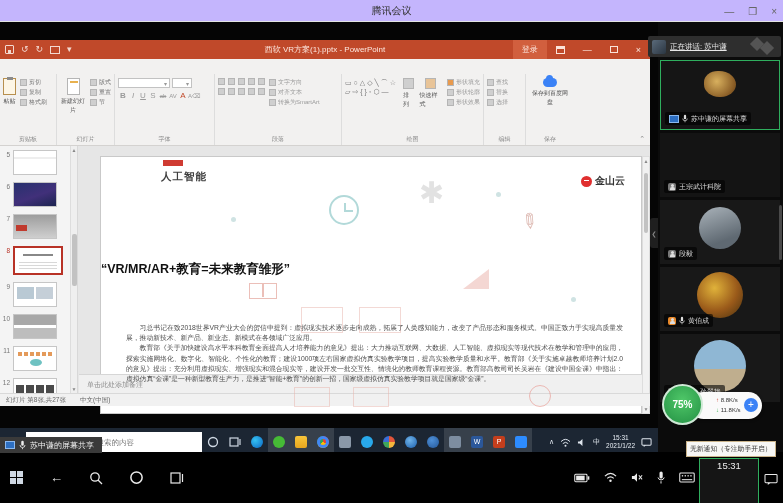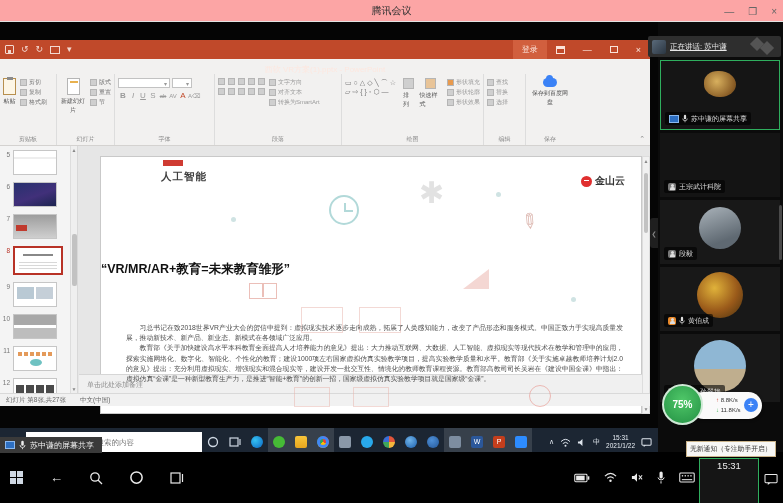--- a/index.html
+++ b/index.html
@@ -1,36 +1,36 @@
 <!DOCTYPE html>
 <html><head>
 <meta charset="utf-8">
 <style>
   * { margin:0; padding:0; box-sizing:border-box; font-family:"Liberation Sans","DejaVu Sans",sans-serif; }
   html,body { width:783px; height:503px; overflow:hidden; }
   body { position:relative; background:#000; }
 
   
-  .meet-bar { position:absolute; left:0; top:0; width:783px; height:22px; background:#fca5a5; border-bottom:1px solid #e3e3e3; }
+  .meet-bar { position:absolute; left:0; top:0; width:783px; height:22px; background:#c4b5fd; border-bottom:1px solid #e3e3e3; }
   .meet-title { position:absolute; left:0; right:0; top:4px; text-align:center; font-size:10px; color:#333; }
   .win-ctrls { position:absolute; right:6px; top:0; height:22px; display:flex; align-items:center; gap:14px; color:#666; font-size:10px; }
   .win-ctrls span { cursor:default; }
 
   
   .shared-bg { position:absolute; left:0; top:22px; width:658px; height:434px; background:#050505; }
 
   
   .ppt { position:absolute; left:0; top:40px; width:650px; height:366px; background:#f2f1f0; }
   .ppt-titlebar { position:absolute; left:0; top:0; width:650px; height:19px; background:#c0492a; color:#fff; }
   .qat { position:absolute; left:5px; top:3px; display:flex; gap:7px; align-items:center; height:13px; }
   .qat .qi { font-size:9px; color:#f3d9d1; line-height:13px; }
   .qat .qsave { width:9px; height:9px; border:1px solid #f3d9d1; border-radius:1px; position:relative; }
   .qat .qsave::after { content:""; position:absolute; left:2px; top:4px; width:3px; height:3px; background:#f3d9d1; }
   .qat .qpres { width:10px; height:8px; border:1px solid #f3d9d1; }
-  .ppt-title { position:absolute; left:150px; right:150px; top:4px; text-align:center; font-size:8px; color:#fde7df; white-space:nowrap;margin-top:20px; }
+  .ppt-title { position:absolute; left:150px; right:150px; top:4px; text-align:center; font-size:8px; color:#fde7df; white-space:nowrap; }
   .ppt-tctrl { position:absolute; right:0; top:0; height:19px; display:flex; align-items:center; }
   .ppt-tctrl .b { padding:0 9px; font-size:9px; color:#fbe3da; height:19px; display:flex; align-items:center; }
   .ppt-tctrl .login { background:#d15f3e; font-size:8px; }
   .ribbon-disp-icon { width:9px; height:8px; border:1px solid #fbe3da; border-top:3px solid #fbe3da; }
   .restore-icon { width:8px; height:7px; border:1px solid #fbe3da; }
 
   .ppt-menus { position:absolute; left:0; top:19px; width:650px; height:15px; background:#c0492a; display:flex; align-items:stretch; }
   .mtab { font-size:8px; color:#fbe3da; padding:0 7px; display:flex; align-items:center; white-space:nowrap; }
   .mtab.sel { background:#f2f1f0; color:#c0492a; }
   .mtab.assist { color:#fff; }

